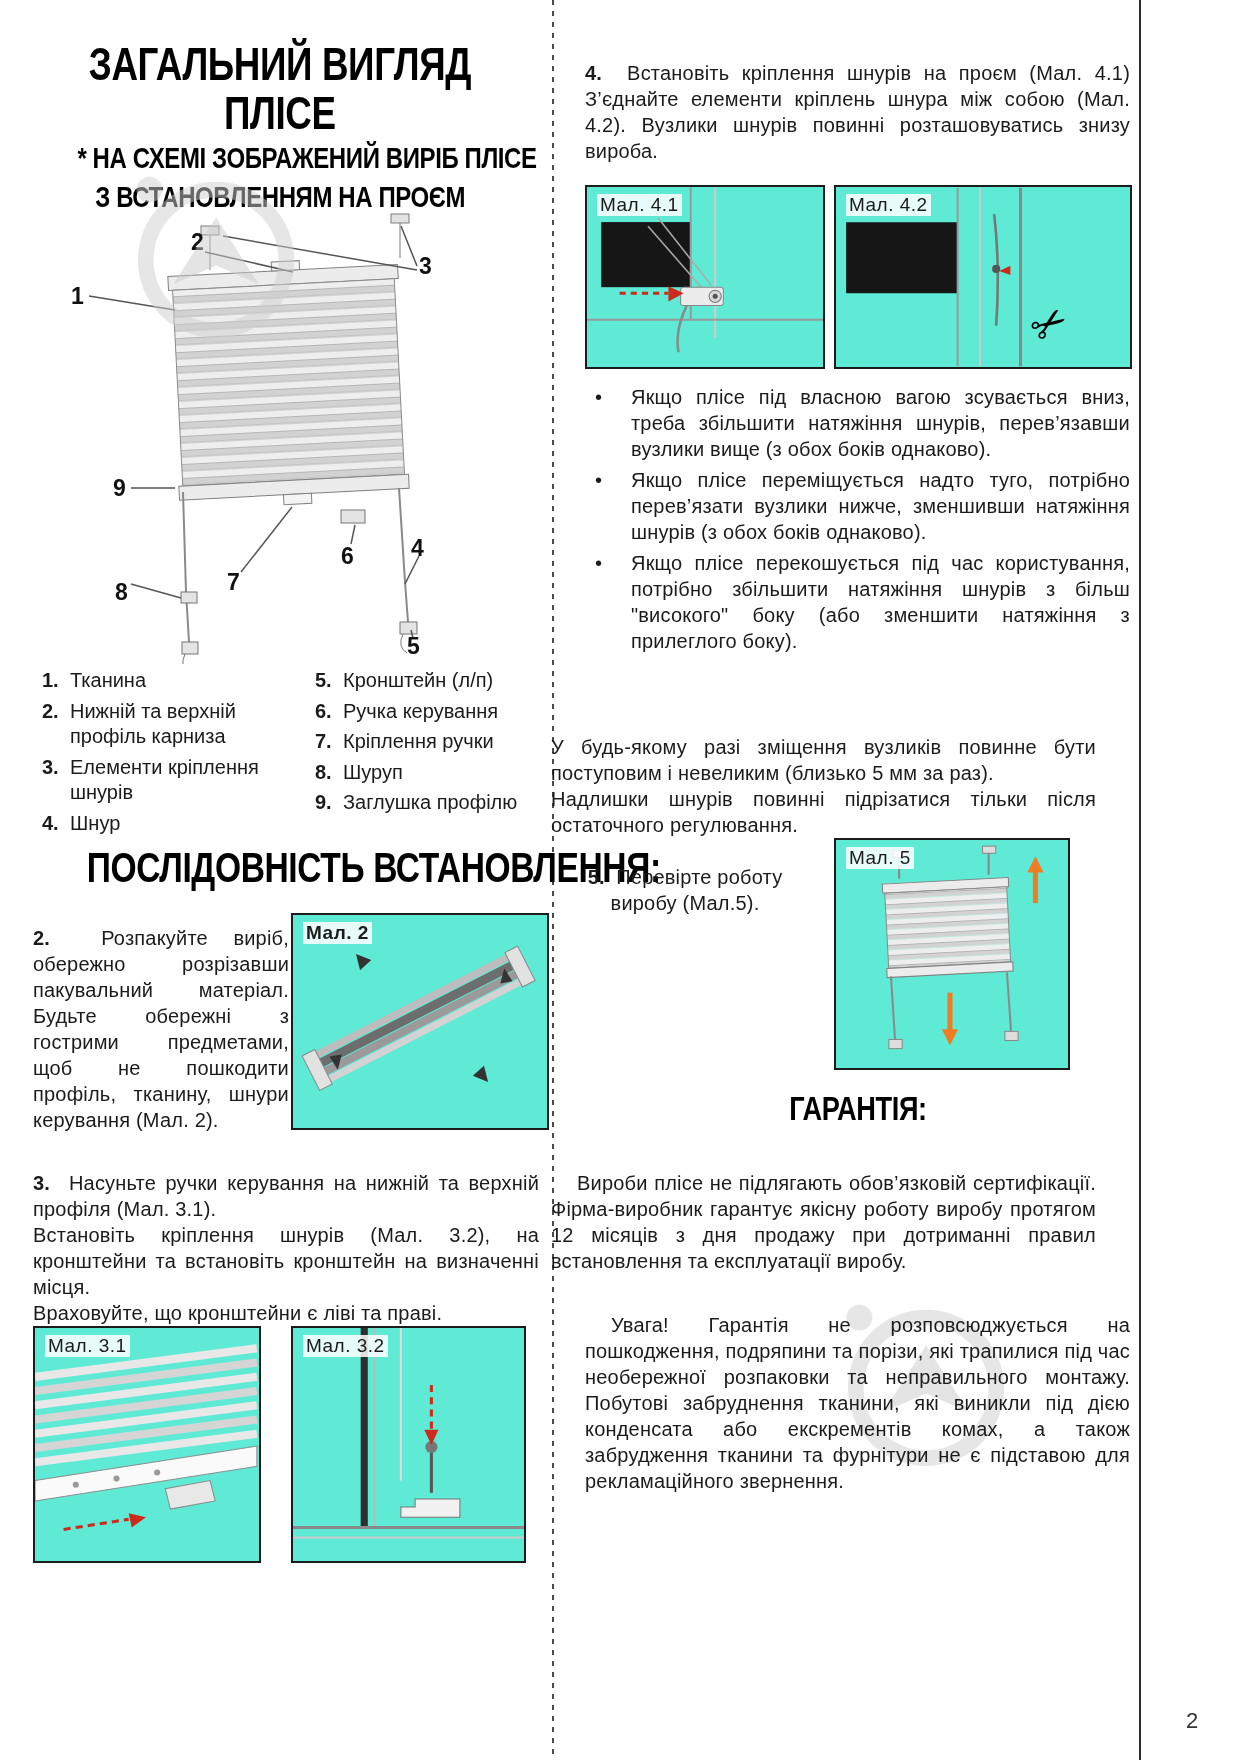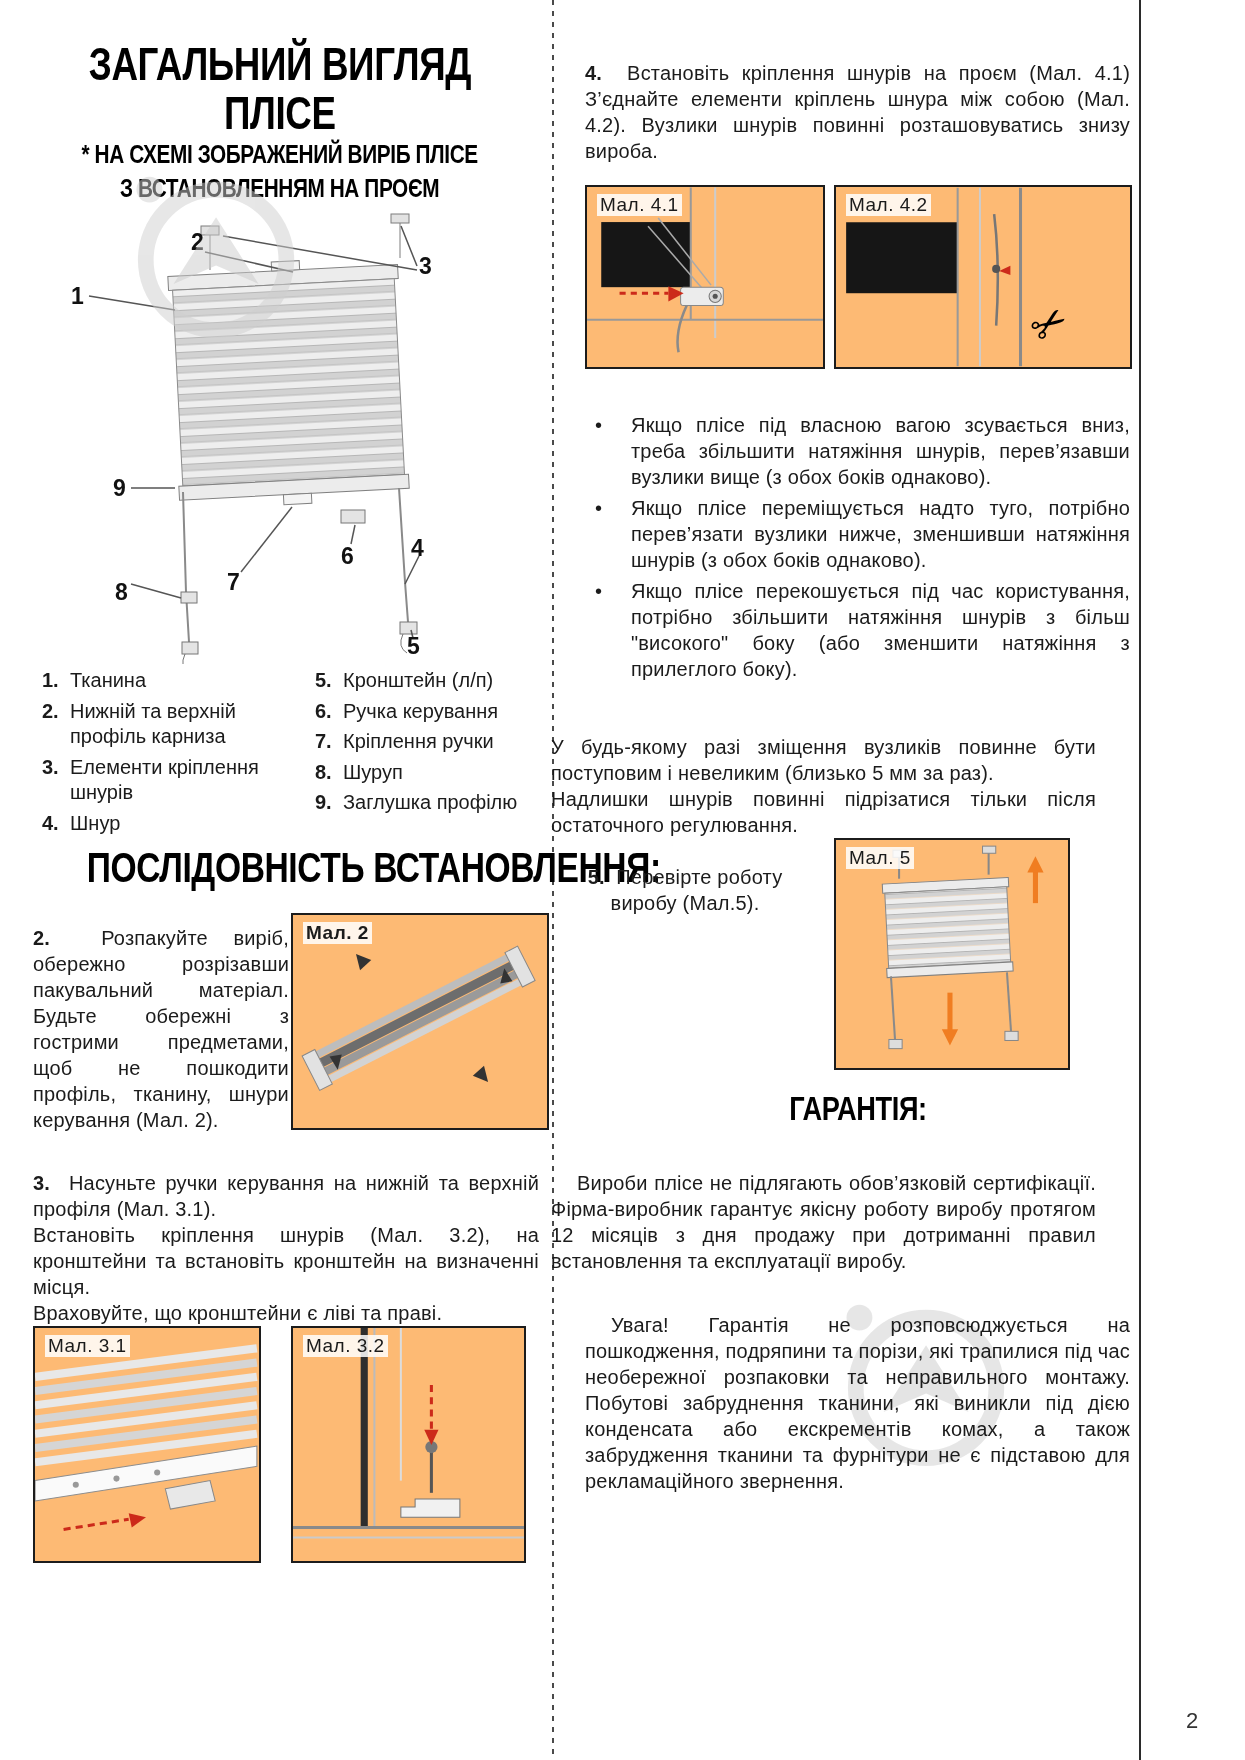--- a/index.html
+++ b/index.html
@@ -3,21 +3,21 @@
 <meta charset="utf-8">
 <style>
   html,body{margin:0;padding:0;background:#fff;}
   .page{position:relative;width:1245px;height:1760px;background:#fff;
         font-family:"Liberation Sans",sans-serif;color:#1b1b1b;overflow:hidden;border-radius:21px;}
   .abs{position:absolute;}
   .body-text{font-size:20px;line-height:1.3;text-align:justify;letter-spacing:.2px;margin-top:12px;}
   .b{font-weight:bold;}
   .heading{font-weight:bold;text-align:center;line-height:1.06;letter-spacing:-.5px;color:#000;}
   .cond{display:inline-block;transform:scaleX(.8);transform-origin:50% 50%;white-space:nowrap;}
-  .figbox{position:absolute;border:2px solid #1c1c1c;background:#fdba74;}
+  .figbox{position:absolute;border:2px solid #1c1c1c;background:#5eead4;}
   .figlabel{position:absolute;top:7px;left:10px;font-size:19px;letter-spacing:.5px;
             background:rgba(255,255,255,.85);padding:0 3px;z-index:3;}
   .figsvg{position:absolute;left:0;top:0;width:100%;height:100%;}
   ul.bullets{list-style:none;margin:0;padding:0;}
   ul.bullets li{position:relative;padding-left:46px;margin-bottom:5px;}
   ul.bullets li::before{content:"\2022";position:absolute;left:10px;top:0;}
   .legend-item{display:flex;font-size:20px;line-height:1.28;margin-bottom:5px;}
   .legend-item .num{font-weight:bold;min-width:28px;}
   .wm{position:absolute;opacity:.5;z-index:2;pointer-events:none;}
   .divider-dashed{position:absolute;left:552px;top:0;width:2px;height:1760px;
@@ -32,21 +32,21 @@
 <div class="page">
 
   <div class="divider-dashed"></div>
   <div class="edge-line"></div>
 
   <div class="abs heading" style="left:20px;top:40px;width:520px;font-size:46px;">
     <div><span class="cond">ЗАГАЛЬНИЙ ВИГЛЯД</span></div>
     <div><span class="cond">ПЛІСЕ</span></div>
   </div>
 
-  <div class="abs heading" style="left:20px;top:138px;width:520px;font-size:26px;line-height:1.3;">
+  <div class="abs heading" style="left:20px;top:138px;width:520px;font-size:30px;line-height:1.3;">
     <div><span class="cond">* НА СХЕМІ ЗОБРАЖЕНИЙ ВИРІБ ПЛІСЕ</span></div>
     <div><span class="cond">З ВСТАНОВЛЕННЯМ НА ПРОЄМ</span></div>
   </div>
 
   <div class="abs" style="left:55px;top:192px;width:480px;height:472px;z-index:1;">
     <svg viewBox="0 0 480 472" width="480" height="472">
       <defs>
         <pattern id="pleats" width="12" height="14" patternUnits="userSpaceOnUse">
           <rect width="12" height="7" fill="#d2d2d2"></rect>
           <rect y="7" width="12" height="7" fill="#eeeeee"></rect>
@@ -266,21 +266,21 @@
       <line x1="120" y1="0" x2="120" y2="176" stroke="#999" stroke-width="2"></line>
       <line x1="142" y1="0" x2="142" y2="176" stroke="#ccc" stroke-width="2"></line>
       <line x1="182" y1="0" x2="182" y2="176" stroke="#8a8a8a" stroke-width="3"></line>
       <path d="M156 26 q6 50 2 110" stroke="#777" stroke-width="2.5" fill="none"></path>
       <circle cx="158" cy="80" r="4" fill="#555"></circle>
       <path d="M172 86 l-11 -4 11 -5 z" fill="#cc2a1a"></path>
       <text x="196" y="150" font-size="42" transform="rotate(-35 210 140)">✂</text>
     </svg>
   </div>
 
-  <ul class="bullets abs body-text" style="left:585px;top:384px;width:545px;margin-top:28px;">
+  <ul class="bullets abs body-text" style="left:585px;top:384px;width:545px;">
     <li><span>Якщо плісе під власною вагою зсувається вниз, треба збільшити натяжіння шнурів, перев’язавши вузлики вище (з обох боків однаково).</span></li>
     <li><span>Якщо плісе переміщується надто туго, потрібно перев’язати вузлики нижче, зменшивши натяжіння шнурів (з обох боків однаково).</span></li>
     <li><span>Якщо плісе перекошується під час користування, потрібно збільшити натяжіння шнурів з більш "високого" боку (або зменшити натяжіння з прилеглого боку).</span></li>
   </ul>
 
   <div class="abs body-text" style="left:551px;top:722px;width:545px;">
     <div>У будь-якому разі зміщення вузликів повинне бути поступовим і невеликим (близько 5 мм за раз).</div>
     <div>Надлишки шнурів повинні підрізатися тільки після остаточного регулювання.</div>
   </div>
 

